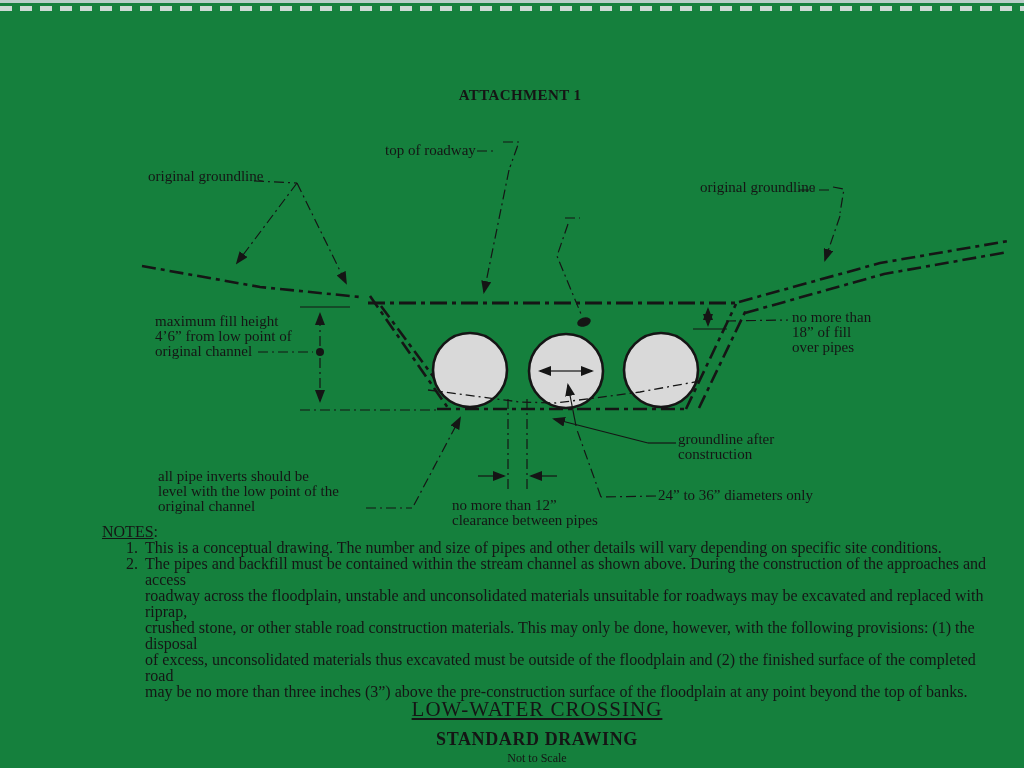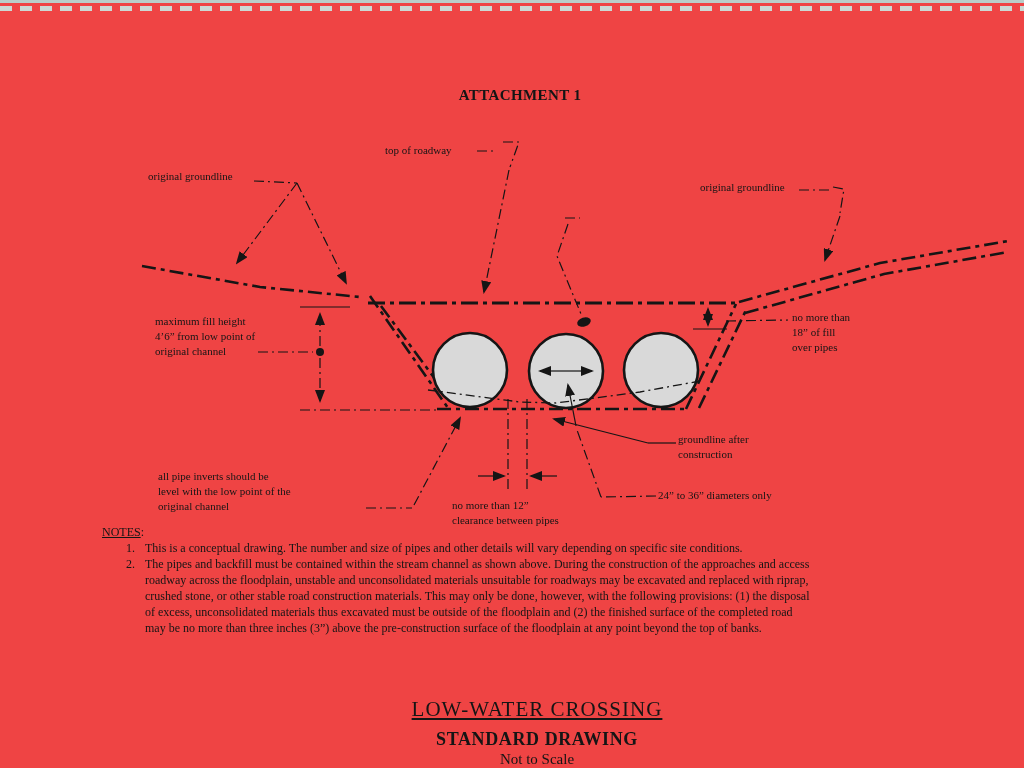--- a/index.html
+++ b/index.html
@@ -1,33 +1,33 @@
 <!DOCTYPE html>
 <html><head>
 <meta charset="utf-8">
 <style>
   html,body{margin:0;padding:0;background:#fff;}
-  #page{position:relative;width:1024px;height:768px;background:#ef4444;overflow:hidden;
+  #page{position:relative;width:1024px;height:768px;background:#15803d;overflow:hidden;
         font-family:"Liberation Serif","DejaVu Serif",serif;color:#151515;}
   .scan-line{position:absolute;left:0;top:0;width:1024px;height:3px;background:#b9cec9;}
   .scan-dashes{position:absolute;left:0;top:6px;width:1024px;height:5px;
         background:repeating-linear-gradient(90deg,#ccd9d4 0 12px,transparent 12px 20px);}
-  .lbl{position:absolute;font-size:11px;line-height:15px;white-space:pre-line;}
+  .lbl{position:absolute;font-size:15px;line-height:15px;white-space:pre-line;}
   .r{text-align:left;}
   #attachment-title{position:absolute;left:520px;top:87px;transform:translateX(-50%);
         font-size:15px;font-weight:bold;letter-spacing:.4px;white-space:nowrap;}
-  #notes{position:absolute;left:102px;top:524px;width:885px;font-size:12px;line-height:16px;}
+  #notes{position:absolute;left:102px;top:524px;width:885px;font-size:16px;line-height:16px;}
   #notes .hd{text-decoration:underline;}
   .note-row{display:flex;margin-left:24px;}
   .note-num{width:19px;flex:none;}
   .note-text{flex:1;white-space:pre-line;}
   #footer{position:absolute;left:537px;top:697px;transform:translateX(-50%);text-align:center;white-space:nowrap;}
   #footer .ft{font-size:21px;letter-spacing:1px;text-decoration:underline;}
   #footer .fs{font-size:18px;font-weight:bold;letter-spacing:.6px;margin-top:7px;}
-  #footer .fn{font-size:15px;margin-top:1px;}
+  #footer .fn{font-size:12px;margin-top:1px;}
   svg{position:absolute;left:0;top:0;}
   .hd1{stroke:#151515;stroke-width:2.8;fill:none;stroke-dasharray:17 5 4 5;}
   .hd2{stroke:#151515;stroke-width:2.6;fill:none;stroke-dasharray:14 5 4 5;}
   .th{stroke:#151515;stroke-width:1.2;fill:none;}
   .td{stroke:#151515;stroke-width:1.2;fill:none;stroke-dasharray:10 4 2 4;}
   .td2{stroke:#151515;stroke-width:1.3;fill:none;stroke-dasharray:9 4 2 4;}
   .pipe{fill:#d9d9d9;stroke:#151515;stroke-width:2.6;}
 </style>
 </head>
 <body>

